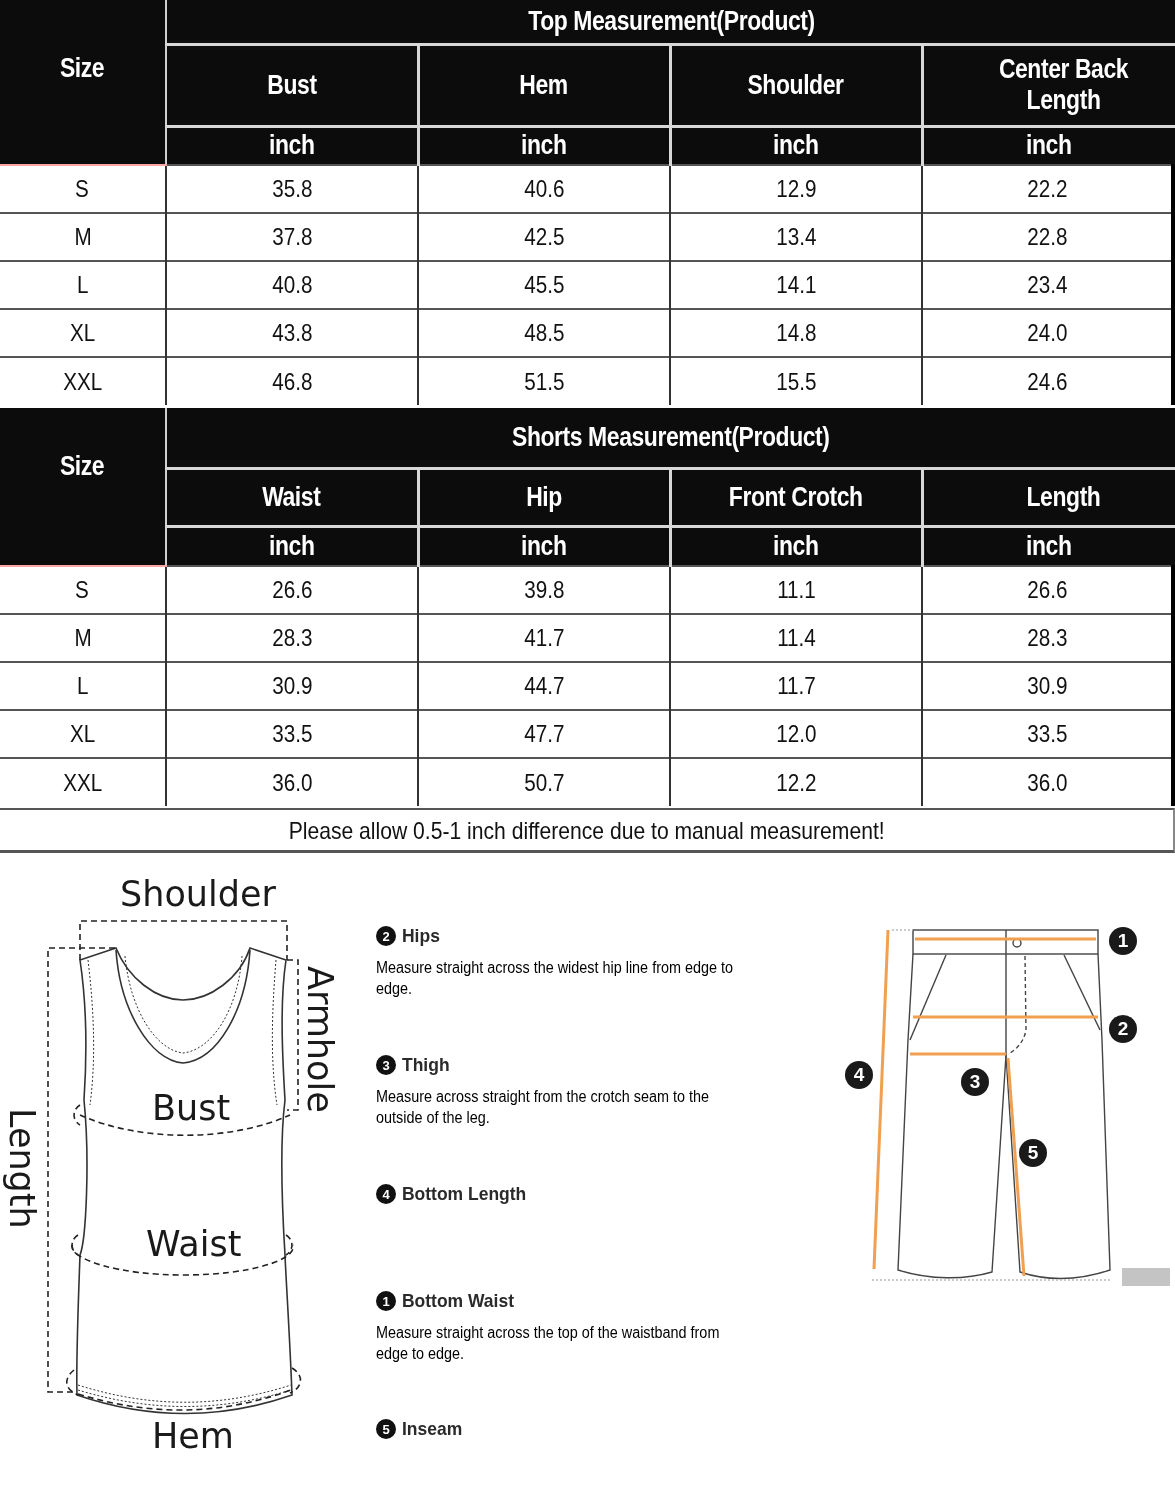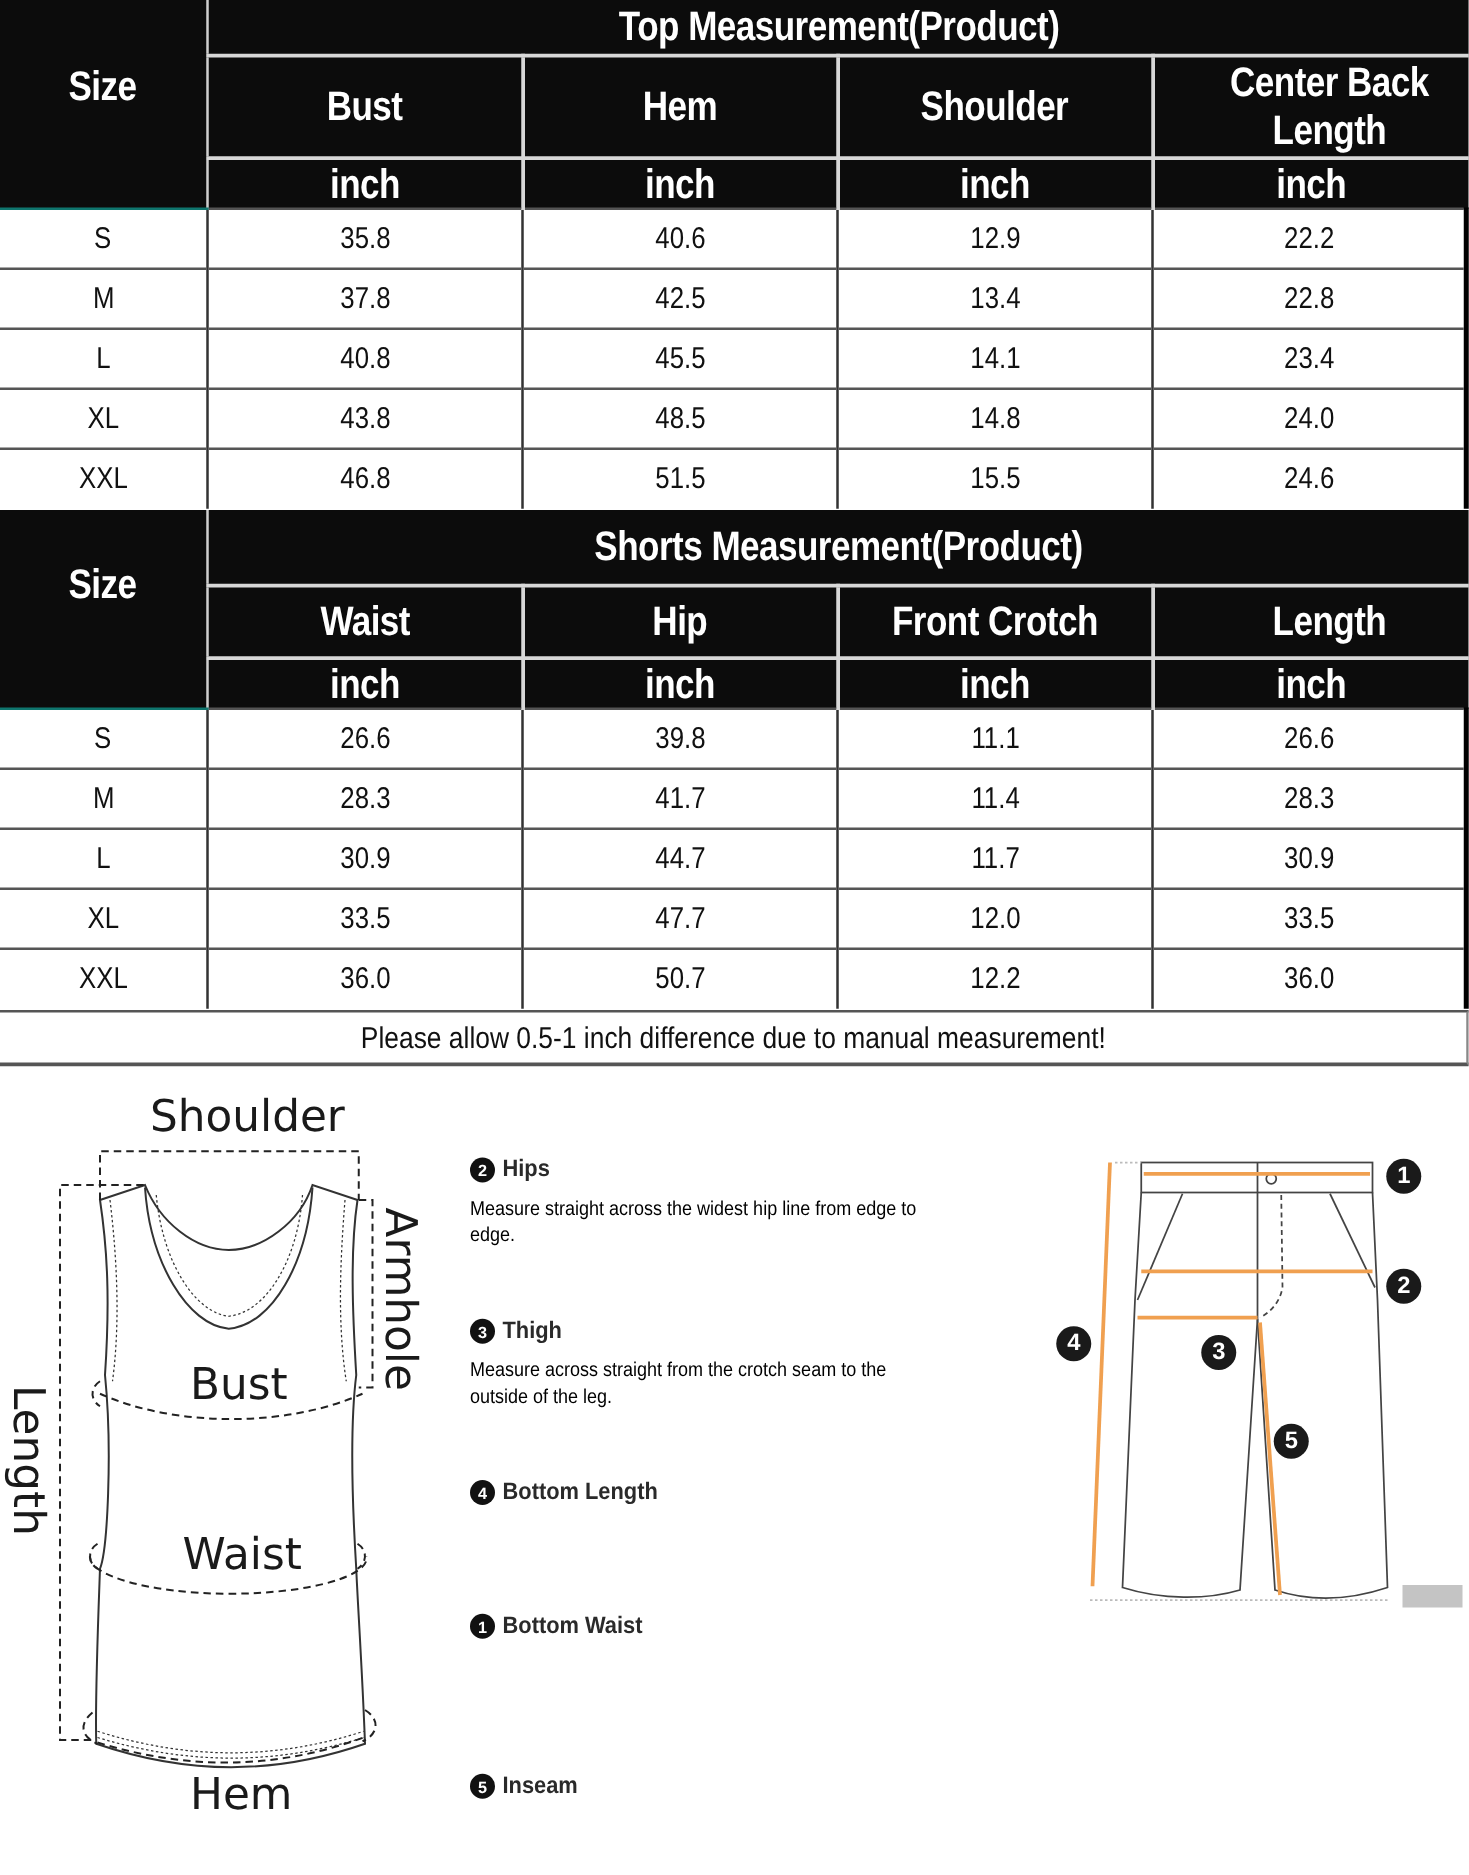--- a/index.html
+++ b/index.html
@@ -1,22 +1,22 @@
 <!DOCTYPE html>
 <html><head>
   <meta charset="utf-8">
   <style>
     html, body { margin: 0; padding: 0; background: #ffffff; }
     body { width: 1175px; height: 1500px; position: relative; overflow: hidden; font-family: "Liberation Sans", sans-serif; }
 
     .size-table { position: absolute; left: 0; width: 1175px; border-collapse: collapse; table-layout: fixed; }
     .size-table td, .size-table th { padding: 0; text-align: center; vertical-align: middle; }
-    .size-table .hdr { background: #0c0c0c; color: #ffffff; font-weight: bold; font-size: 33px; letter-spacing: -0.5px; transform-origin: center; }
+    .size-table .hdr { background: #0c0c0c; color: #ffffff; font-weight: bold; font-size: 27px; letter-spacing: -0.5px; transform-origin: center; }
     .size-table .hdr span { display: inline-block; transform: scaleX(0.85); }
-    .size-table .size-hdr { border-right: 2px solid #cfcfcf; border-bottom: 2px solid #0f766e; }
+    .size-table .size-hdr { border-right: 2px solid #cfcfcf; border-bottom: 2px solid #fca5a5; }
     .size-table .title-hdr { border-bottom: 3px solid #d8d8d8; }
     .size-table .col-hdr { border-right: 3px solid #d8d8d8; border-bottom: 3px solid #d8d8d8; }
     .size-table .col-hdr.last { border-right: 1px solid #d8d8d8; padding-left: 28px; }
     .size-table .unit-hdr { border-right: 3px solid #d8d8d8; }
     .size-table .unit-hdr.last { border-right: 1px solid #d8d8d8; }
     .size-table .cell { background: #ffffff; color: #111111; font-size: 24px; border-top: 2px solid #555555; border-right: 2px solid #333333; }
     .size-table .cell span { display: inline-block; transform: scaleX(0.86); }
     .size-table .cell.last { border-right: 8px solid #000000; }
 
     #top-table { top: 0; }
@@ -231,20 +231,21 @@
     <div class="instr-title">
         <span class="num">4</span>
         <span class="lbl">Bottom Length</span>
       </div>
   </div>
   <div class="instr" style="top:365px">
     <div class="instr-title">
         <span class="num">1</span>
         <span class="lbl">Bottom Waist</span>
       </div>
+    <div class="instr-desc"><span>Measure straight across the top of the waistband from edge to edge.</span></div>
   </div>
   <div class="instr" style="top:493px">
     <div class="instr-title">
         <span class="num">5</span>
         <span class="lbl">Inseam</span>
       </div>
   </div>
 </div>
 
 <svg class="shorts-svg" width="335" height="400" viewBox="0 0 335 400">

